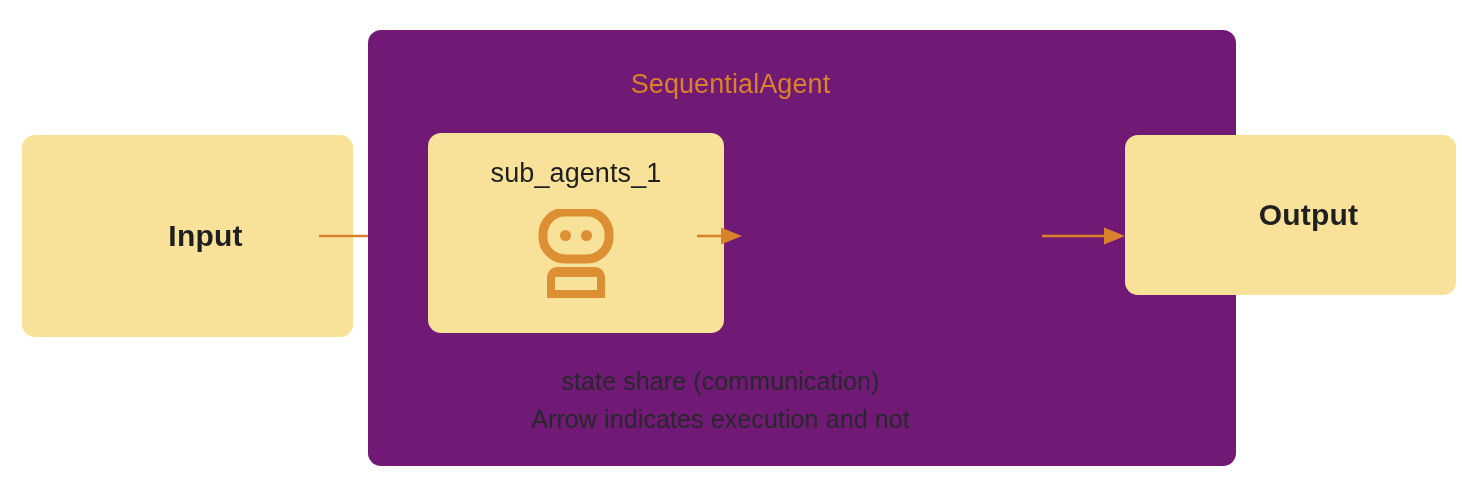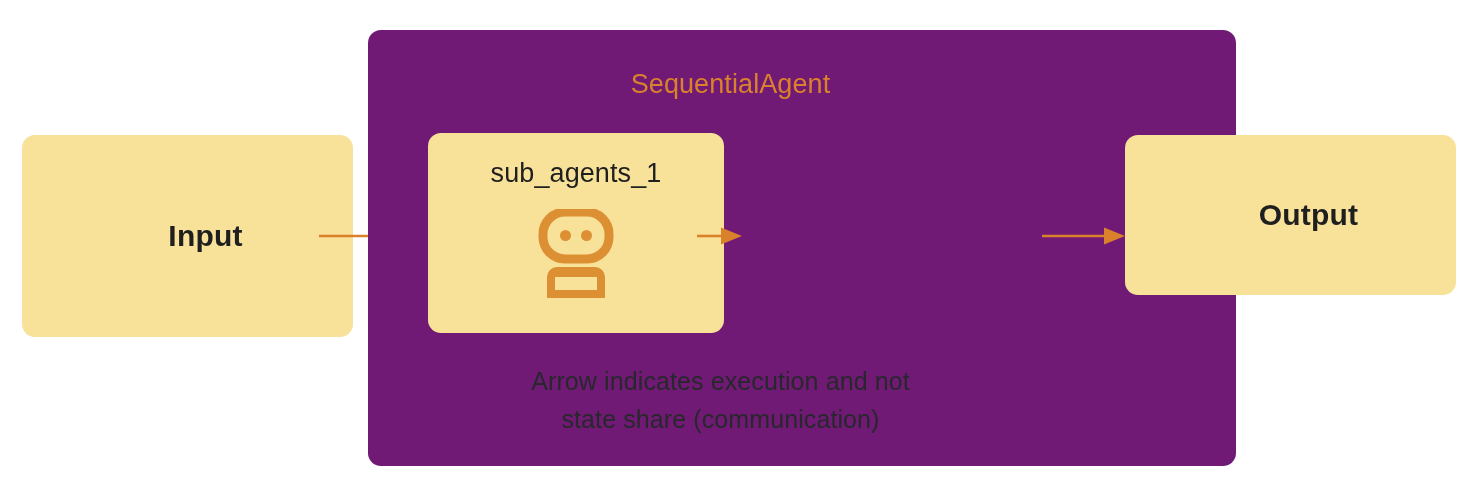--- a/index.html
+++ b/index.html
@@ -163,21 +163,21 @@
 
 
   <div class="arrow" id="arrow-3">
     <svg width="84" height="24" viewBox="0 0 84 24" xmlns="http://www.w3.org/2000/svg">
       <line x1="0" y1="12" x2="66" y2="12" stroke="#D9822B" stroke-width="2.6"></line>
       <polygon points="62,3.5 83,12 62,20.5" fill="#D9822B"></polygon>
     </svg>
   </div>
 
   <div class="caption">
+    <span class="caption-line">state share (communication)</span>
     <span class="caption-line">Arrow indicates execution and not</span>
-    <span class="caption-line">state share (communication)</span>
   </div>
 
   <div class="node-box io-box" id="box-output">
     <span class="io-label">Output</span>
   </div>
 
 </div>
 
 </body></html>

